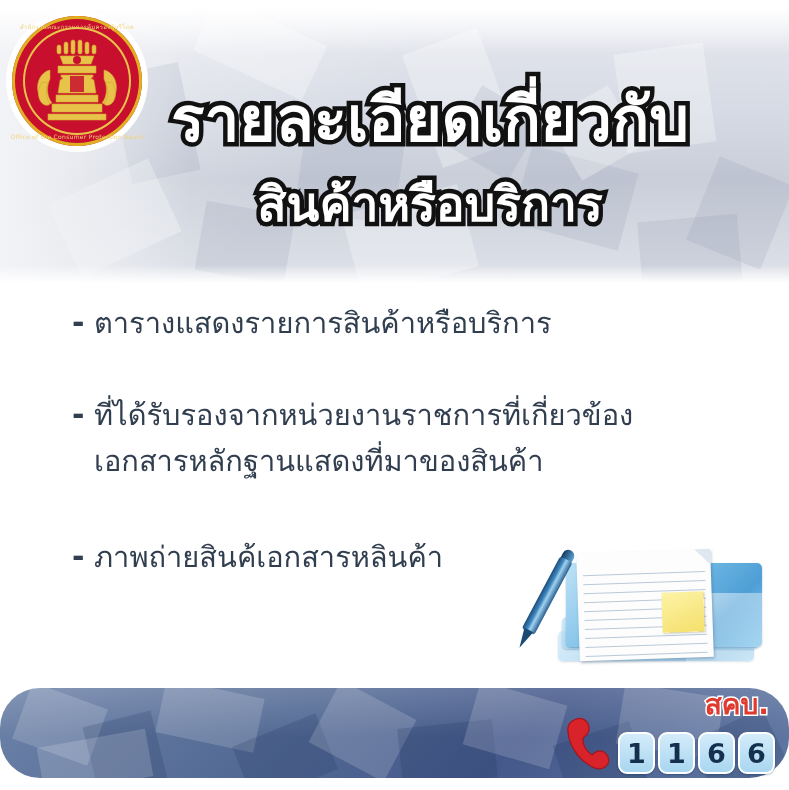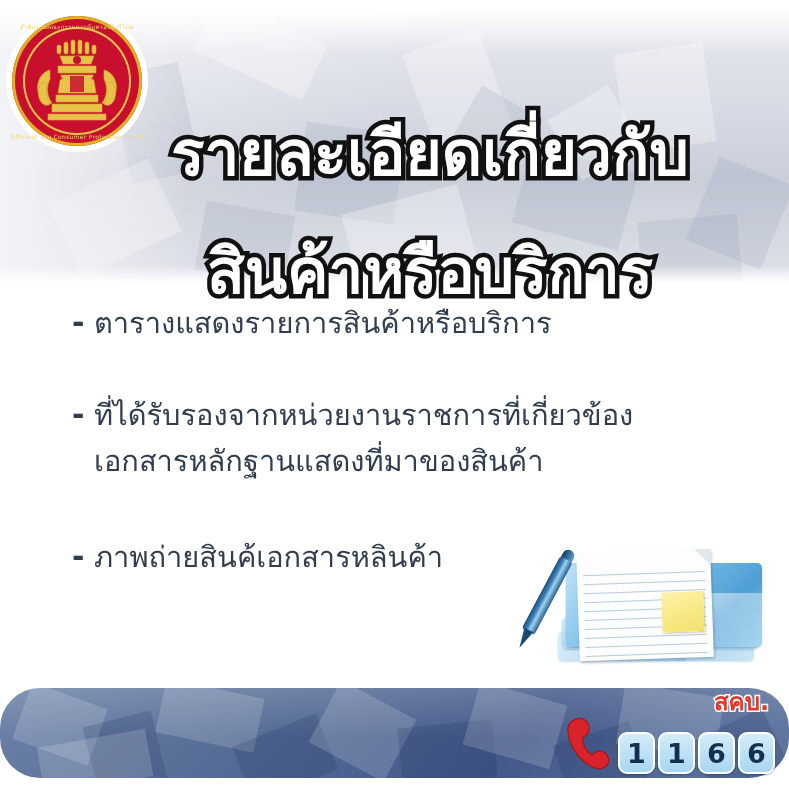--- a/index.html
+++ b/index.html
@@ -42,23 +42,22 @@
   .title-line{
     font-family:"DejaVu Sans","Liberation Sans",sans-serif;
     font-weight:bold;
     font-size:62px;
     line-height:84px;
     color:#ffffff;
     letter-spacing:0px;
     -webkit-text-stroke:9px #111111;
     paint-order:stroke fill;
     white-space:nowrap;
-    margin-top:34px;
-  }
-  .title-line.l2{font-size:62px;}
+  }
+  .title-line.l2{font-size:48px;}
 
   
   .logo{
     position:absolute;left:6px;top:10px;width:142px;height:142px;z-index:20;
   }
   .logo .ring-white{
     position:absolute;left:0;top:0;width:142px;height:142px;border-radius:50%;
     background:#ffffff;
   }
   .logo .ring-red{
@@ -186,21 +185,21 @@
     background:linear-gradient(180deg,#d4ecfa 0%,#a8d6f0 100%);
     border:2px solid #ffffff;
     box-shadow:0 1px 2px rgba(10,40,80,.35);
     display:flex;align-items:center;justify-content:center;
     font-family:"DejaVu Sans","Liberation Sans",sans-serif;
     font-weight:bold;font-size:27px;color:#15304f;line-height:1;
   }
   .scb-label{
     position:absolute;right:6px;top:-22px;
     font-family:"DejaVu Sans","Liberation Sans",sans-serif;
-    font-weight:bold;font-size:24px;color:#e03a2f;
+    font-weight:bold;font-size:28px;color:#e03a2f;
     -webkit-text-stroke:3px #ffffff;paint-order:stroke fill;
     white-space:nowrap;
   }
 </style>
 </head>
 <body>
 
 <div class="poster">
 
   <div class="header-band">

